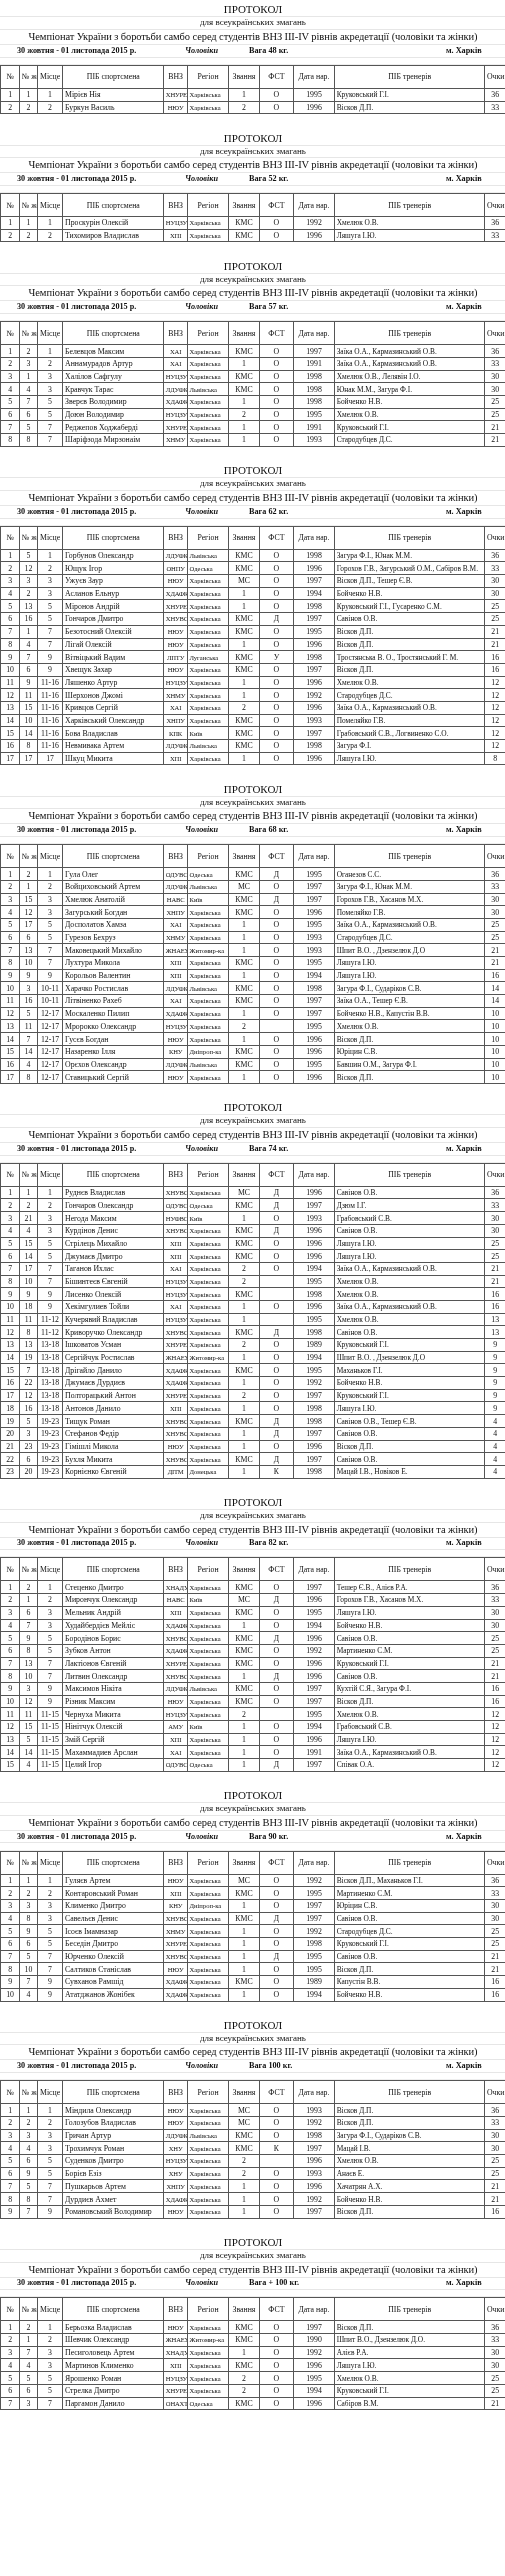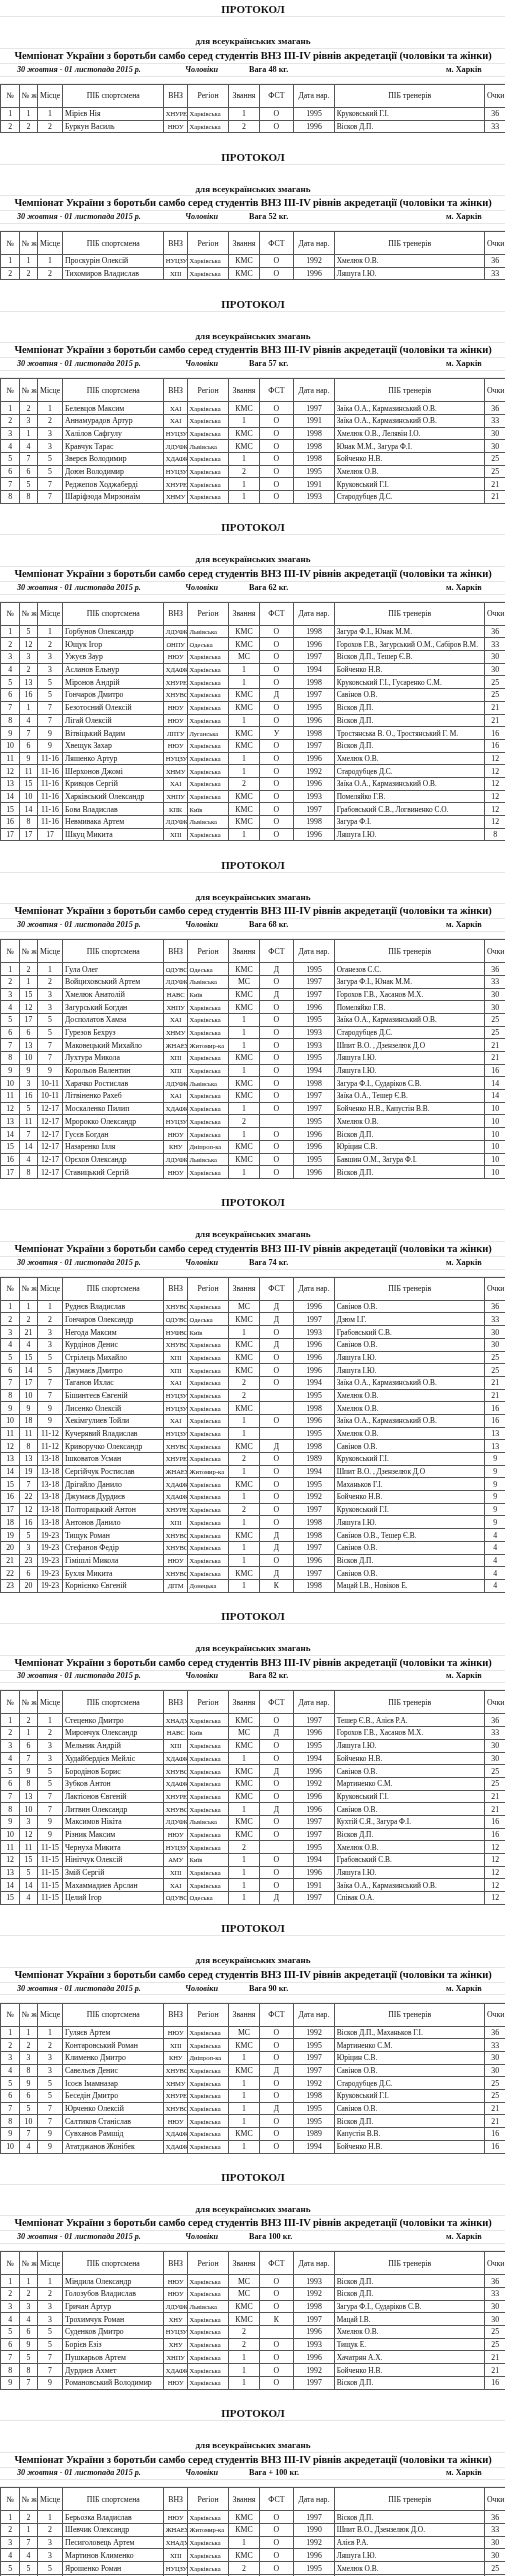--- a/index.html
+++ b/index.html
@@ -1,25 +1,25 @@
 <!DOCTYPE html>
 <html style="font-size:12.4px"><head>
 <meta charset="utf-8">
 <style>
   html, body { margin: 0; padding: 0; background: #ffffff; }
   body { width: 506px; font-family: "Liberation Serif", "DejaVu Serif", serif; color: #111; }
   #doc { width: 506px; }
   .protocol { position: relative; padding: 0 0 14px 0; }
-  .hdr-line { text-align: center; font-weight: bold; border-bottom: 0.8px solid #e6e6e6; }
+  .hdr-line { text-align: center; font-weight: normal; border-bottom: 0.8px solid #e6e6e6; }
   .hdr-title { font-size: 11px; height: 14px; line-height: 14px; padding-top: 2.3px; }
-  .hdr-sub { font-size: 9px; height: 11.7px; line-height: 11.7px; margin-top: 19px; }
+  .hdr-sub { font-size: 9px; height: 11.7px; line-height: 11.7px; }
   .hdr-champ { font-size: 10.5px; height: 14px; line-height: 14px; white-space: nowrap; letter-spacing: -0.1px; }
   .hdr-meta { position: relative; height: 11.7px; font-size: 8.2px; font-weight: bold; border-bottom: 0.8px solid #e6e6e6; }
   .hdr-meta span { position: absolute; top: 0.8px; white-space: nowrap; }
-  .m-date { left: 17px; font-style: italic; }
+  .m-date { left: 17px; }
   .m-gender { left: 185px; font-style: italic; }
   .m-weight { left: 249px; }
   .m-city { left: 422px; padding-left: 24px; }
   .spacer { height: 6.2px; border-bottom: 0.8px solid #eee; }
   table { border-collapse: collapse; width: 506px; table-layout: fixed; font-size: 7.8px; }
   th, td { border: 0.8px solid #555; padding: 0 1.6px; height: 11.7px; overflow: hidden; white-space: nowrap; text-align: center; }
   thead th { font-weight: normal; font-size: 7.8px; height: 22px; }
   td.name, td.coach { text-align: left; }
   td.vnz { font-size: 6.6px; letter-spacing: -0.2px; }
   td.region { font-size: 6.6px; text-align: left; }
@@ -1725,21 +1725,21 @@
           <tr>
             <td>6</td>
             <td>9</td>
             <td>5</td>
             <td class="name">Борієв Езіз</td>
             <td class="vnz">ХНУ</td>
             <td class="region">Харківська</td>
             <td>2</td>
             <td>О</td>
             <td>1993</td>
-            <td class="coach">Тищук Е.</td>
+            <td class="coach">Анаєв Е.</td>
             <td>25</td>
           </tr>
           <tr>
             <td>7</td>
             <td>5</td>
             <td>7</td>
             <td class="name">Пушкарьов Артем</td>
             <td class="vnz">ХНПУ</td>
             <td class="region">Харківська</td>
             <td>1</td>

